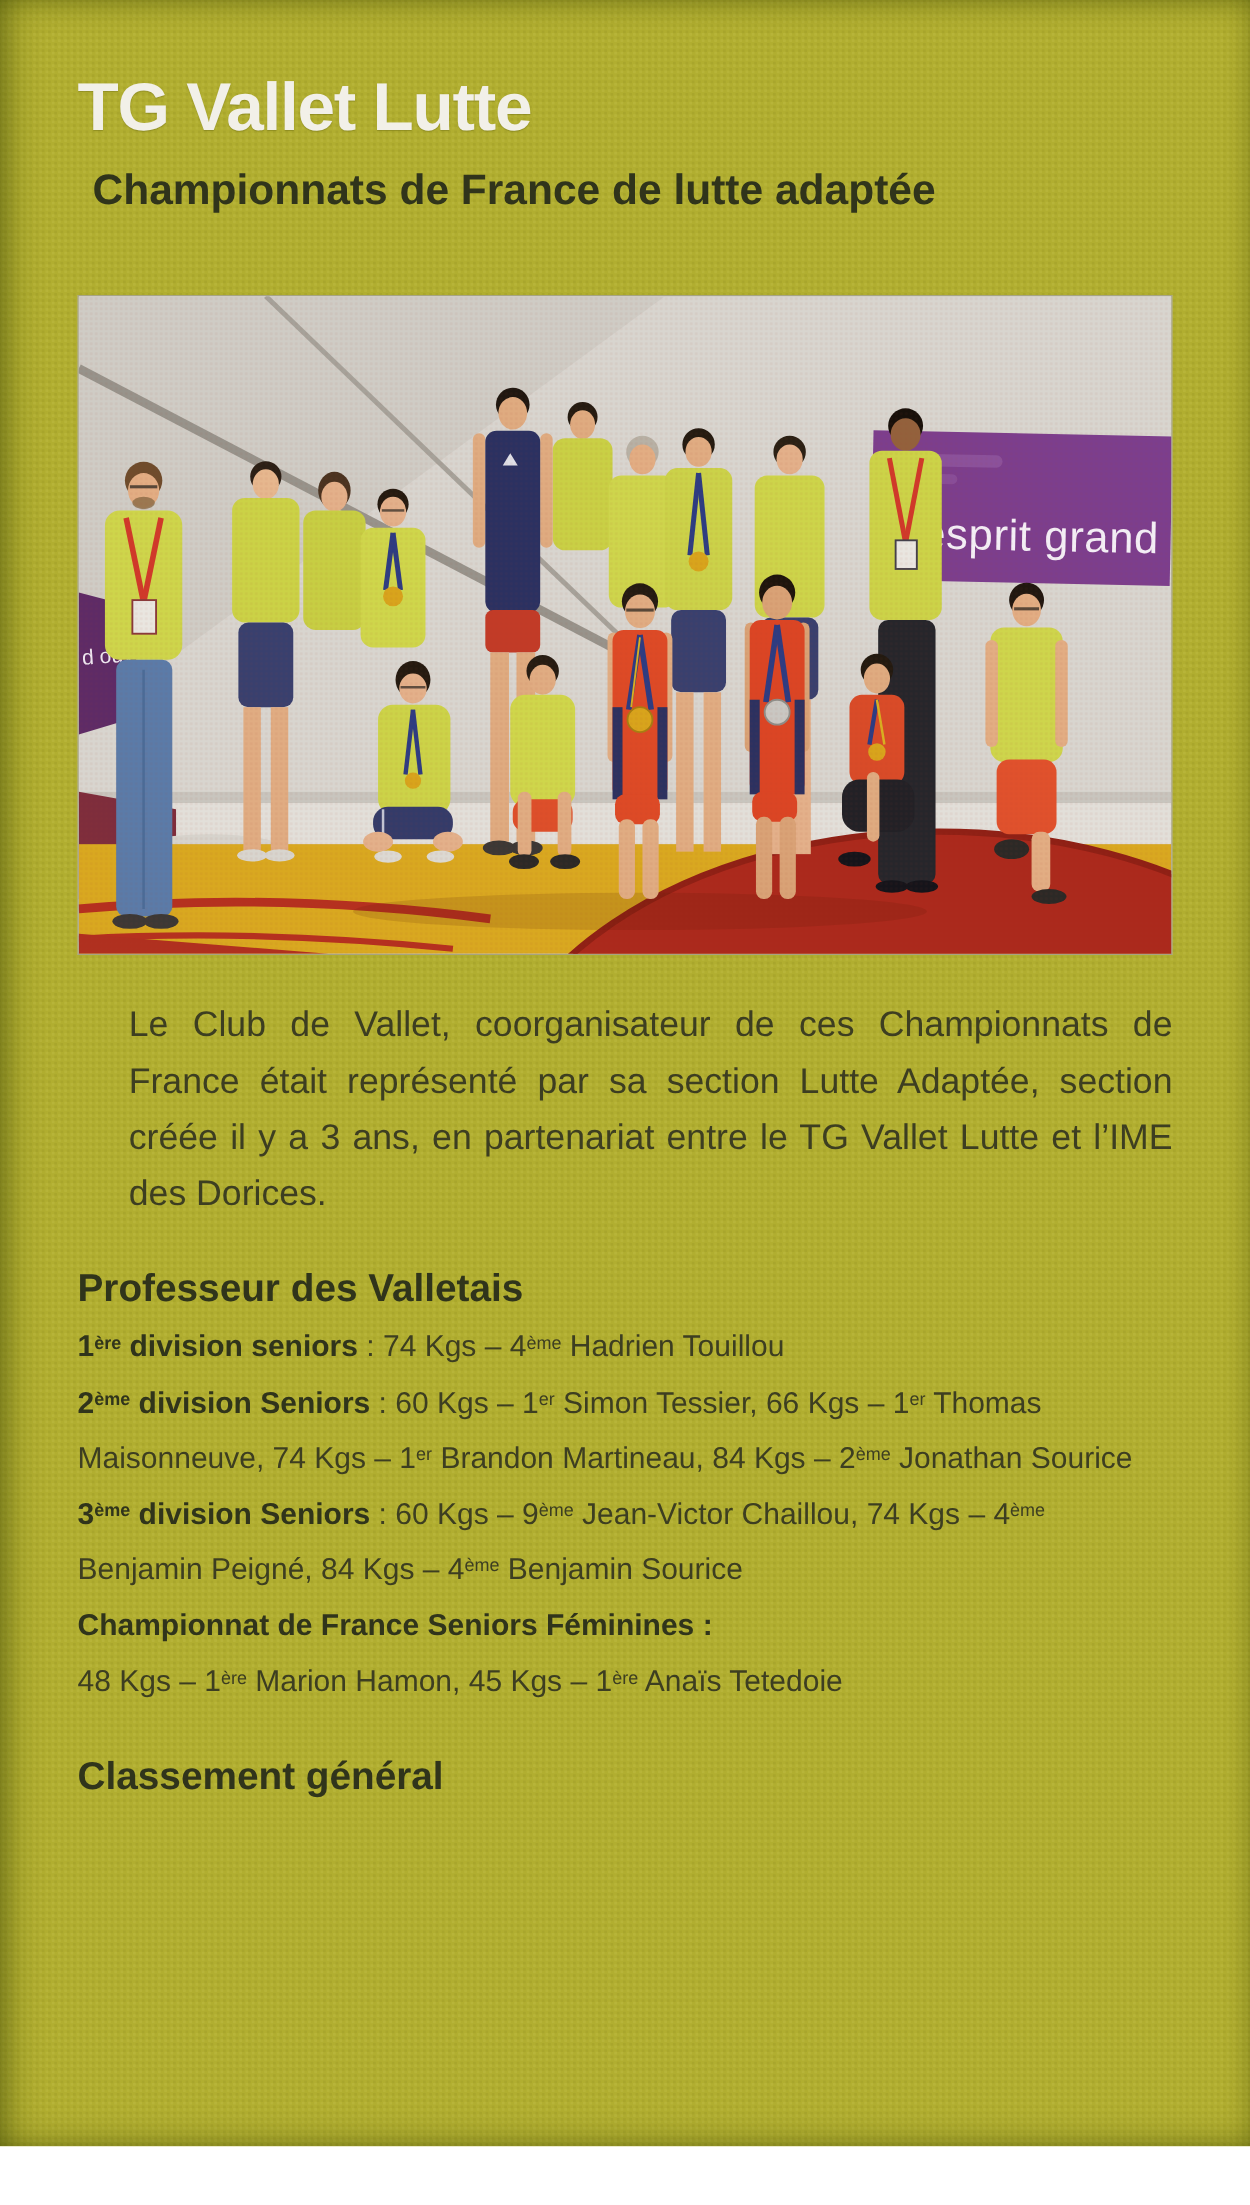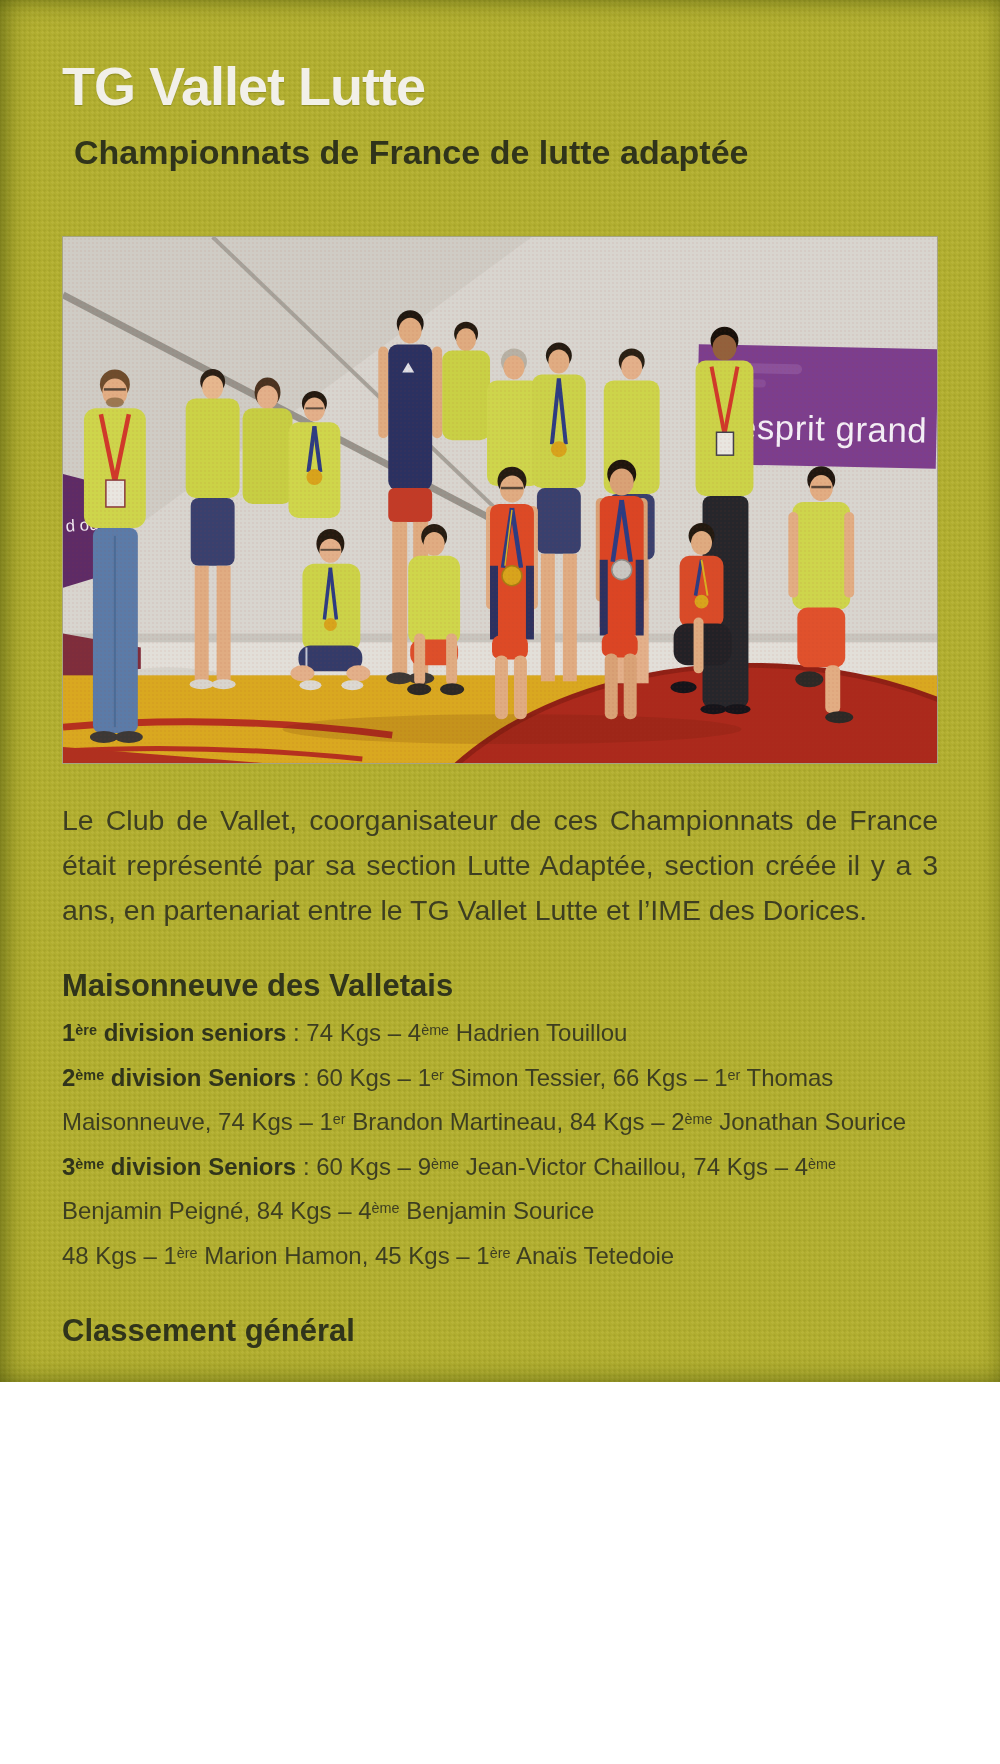--- a/index.html
+++ b/index.html
@@ -1,18 +1,18 @@
 <!DOCTYPE html>
 <html style="--page-background: #b1ae30; --title: #f2f0e8; --heading-text: #30341b; --body-text: #3d3e21; --banner-purple: #7c3e8d; --mat-yellow: #d9a820; --mat-red: #ab291c; --team-shirt-yellow: #ccd348;"><head>
 <meta charset="utf-8">
 <style>
   html,body{margin:0;padding:0;}
   body{width:1000px;font-family:"Liberation Sans",sans-serif;}
   .page{
-    position:relative;width:1000px;height:1382px;overflow:hidden;
+    position:relative;width:1000px;height:1717px;overflow:hidden;
     background-color:var(--page-background,#b1ae30);
     background-image:
       radial-gradient(rgba(222,218,110,.14) 1px, transparent 1.5px),
       radial-gradient(rgba(110,105,15,.12) 1px, transparent 1.5px);
     background-size:5px 5px,5px 5px;
     background-position:0 0,2px 3px;
   }
   .page::before{content:"";position:absolute;inset:0;pointer-events:none;z-index:5;
     box-shadow:
       inset 18px 0 28px -14px rgba(55,65,5,.55),
@@ -23,21 +23,21 @@
   h1{margin:58px 0 0;font-size:54px;font-weight:bold;letter-spacing:-1px;
      color:var(--title,#f2f0e8);line-height:1.05;text-shadow:0 1px 1px rgba(80,80,10,.35);}
   h2{margin:20px 12px 0;font-size:34px;font-weight:bold;color:var(--heading-text,#30341b);line-height:1.05;}
   figure.photo{margin:66px 0 0;width:876px;height:528px;position:relative;
      border:1px solid rgba(95,90,15,.4);box-sizing:border-box;background:#d8d5cf;}
   figure.photo svg{display:block;width:100%;height:100%;}
   figure.photo::after{content:"";position:absolute;inset:0;pointer-events:none;
      background-image:radial-gradient(rgba(170,60,40,.06) 1px, transparent 1.4px);
      background-size:4px 4px;}
   p.body{margin:0;font-size:28.5px;line-height:45px;color:var(--body-text,#3d3e21);}
-  p.just{text-align:justify;}
+  p.just{text-align:justify;margin-left:41px;}
   p.intro{margin-top:34px;}
   p.training{margin-top:28px;}
   h3{margin:36px 0 0;font-size:31px;font-weight:bold;color:var(--heading-text,#30341b);line-height:1.1;}
   .results{margin-top:8px;}
   .results p{margin:1px 0 0;font-size:24px;line-height:44px;}
   .b{font-weight:bold;color:var(--heading-text,#30341b);}
   sup{font-size:60%;vertical-align:baseline;position:relative;top:-0.45em;line-height:0;}
   .general-line{margin-top:6px;font-size:28px;line-height:45px;}
   svg text{font-family:"Liberation Sans",sans-serif;}
 </style>
@@ -275,25 +275,26 @@
             <ellipse cx="748" cy="444" rx="14" ry="8" fill="#2c2926"></ellipse>
             <ellipse cx="778" cy="482" rx="14" ry="6" fill="#2c2926"></ellipse>
           </g>
         </g>
       </svg>
     </figure>
 
     <p class="body just intro">Le Club de Vallet, coorganisateur de ces Championnats de France était représenté par sa section Lutte Adaptée, section créée il y a 3 ans, en partenariat entre le TG Vallet Lutte et l’IME des Dorices.</p>
 
     <section>
-      <h3>Maisonneuve des Valletais</h3>
+      <h3>Professeur des Valletais</h3>
       <div class="results">
         <p class="body"><span class="b">1</span><sup class="b">ère</sup><span class="b"> division seniors</span><span> : 74 Kgs – 4</span><sup>ème</sup><span> Hadrien Touillou</span></p>
         <p class="body"><span class="b">2</span><sup class="b">ème</sup><span class="b"> division Seniors</span><span> : 60 Kgs – 1</span><sup>er</sup><span> Simon Tessier, 66 Kgs – 1</span><sup>er</sup><span> Thomas Maisonneuve, 74 Kgs – 1</span><sup>er</sup><span> Brandon Martineau, 84 Kgs – 2</span><sup>ème</sup><span> Jonathan Sourice</span></p>
         <p class="body"><span class="b">3</span><sup class="b">ème</sup><span class="b"> division Seniors</span><span> : 60 Kgs – 9</span><sup>ème</sup><span> Jean-Victor Chaillou, 74 Kgs – 4</span><sup>ème</sup><span> Benjamin Peigné, 84 Kgs – 4</span><sup>ème</sup><span> Benjamin Sourice</span></p>
+        <p class="body"><span class="b">Championnat de France Seniors Féminines :</span></p>
         <p class="body"><span>48 Kgs – 1</span><sup>ère</sup><span> Marion Hamon, 45 Kgs – 1</span><sup>ère</sup><span> Anaïs Tetedoie</span></p>
       </div>
     </section>
 
     <section>
       <h3>Classement général</h3>
     </section>
   </div>
 </div>
 

